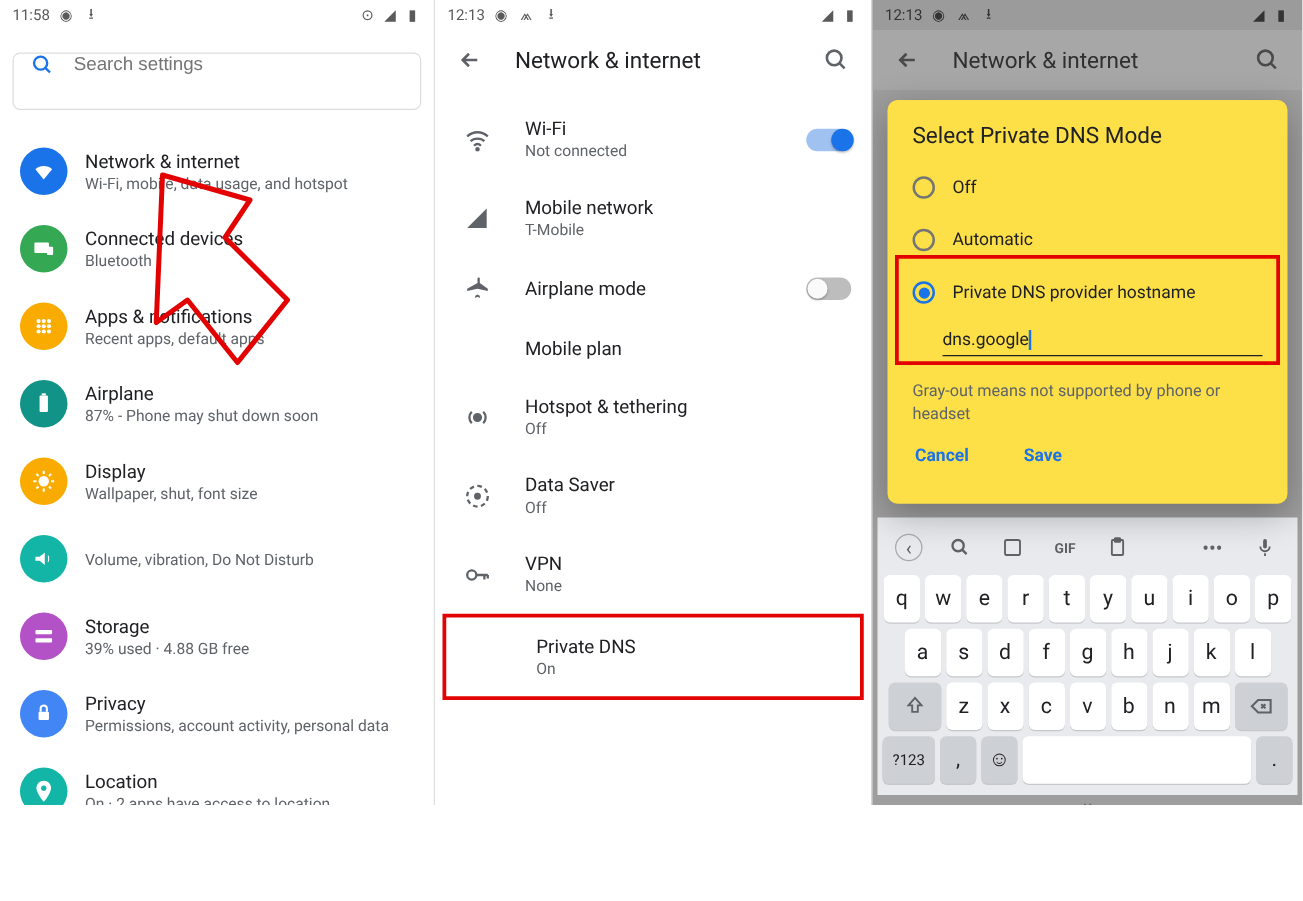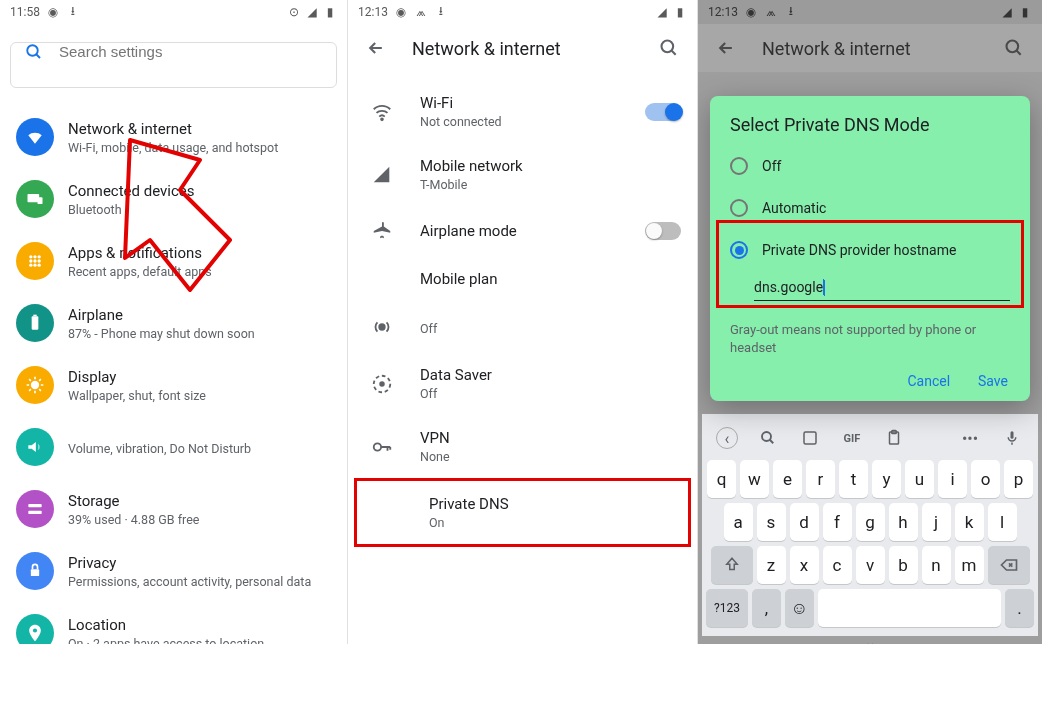--- a/index.html
+++ b/index.html
@@ -44,32 +44,32 @@
   .toggle.on { background: #9fc2f0; }
   .toggle.on::after { left: auto; right: -2px; background: #1a73e8; width: 18px; height: 18px; top: 0; }
 
   .highlight-box { border: 3px solid #e30202; }
   
   .arrow-annotation { position: absolute; pointer-events: none; }
   .panel3 .app-bar { position: relative; z-index: 0; }
   .panel3 .network-list-gray { position: relative; padding-top: 8px; }
   .panel3 .network-list-gray .network-item { opacity: .7; }
 
-  .dialog { position: absolute; top: 96px; left: 12px; right: 12px; background: #86efac; border-radius: 8px; box-shadow: 0 8px 30px rgba(0,0,0,.3); padding: 18px 0 6px; z-index: 10; }
+  .dialog { position: absolute; top: 80px; left: 12px; right: 12px; background: #fde047; border-radius: 8px; box-shadow: 0 8px 30px rgba(0,0,0,.3); padding: 18px 0 24px; z-index: 10; }
   .dialog-title { font-size: 18px; color: #202124; padding: 0 20px 10px; }
   .radio-row { display: flex; align-items: center; padding: 12px 20px; cursor: pointer; }
   .radio { width: 18px; height: 18px; border-radius: 50%; border: 2px solid #757575; margin-right: 14px; display: flex; align-items: center; justify-content: center; }
   .radio.selected { border-color: #1a73e8; }
   .radio.selected::after { content: ''; width: 9px; height: 9px; border-radius: 50%; background: #1a73e8; }
   .radio-label { font-size: 14px; color: #202124; }
   .dns-input-wrap { padding: 6px 20px 6px 44px; }
   .dns-input { border: none; outline: none; font-size: 14px; color: #202124; width: 100%; border-right: 1px solid #1a73e8; padding-right: 0; }
   .dns-input-underline { height: 1px; background: #202124; margin-top: 4px; }
   .dialog-hint { font-size: 13px; color: #5f6368; padding: 14px 20px 8px; line-height: 1.4; }
-  .dialog-actions { display: flex; justify-content: flex-end; gap: 28px; padding: 8px 22px 6px; }
+  .dialog-actions { display: flex; gap: 44px; padding: 8px 22px 6px; font-weight: bold; }
   .dialog-btn { color: #1a73e8; font-size: 14px; cursor: pointer; }
   
   .dialog-highlight { border: 3px solid #e30202; position: absolute; pointer-events: none; }
 
   .keyboard { position: absolute; bottom: 8px; left: 4px; right: 4px; background: #e8eaed; border-radius: 0; padding: 4px; }
   .kb-toolbar { display: flex; align-items: center; gap: 18px; padding: 8px 10px 10px; color: #5f6368; }
   .kb-tbtn { width: 24px; height: 24px; display: flex; align-items: center; justify-content: center; cursor: pointer; }
   .kb-spacer { flex: 1; }
   .kb-row { display: flex; gap: 4px; margin-bottom: 5px; justify-content: center; }
   .key { background: #fff; border-radius: 5px; height: 38px; display: flex; align-items: center; justify-content: center; font-size: 17px; color: #202124; cursor: pointer; box-shadow: 0 1px 0 rgba(0,0,0,.15); }
@@ -320,20 +320,21 @@
     </div>
 
     <div class="network-item">
       <div class="network-icon">
         <svg width="22" height="22" viewBox="0 0 24 24" fill="none" stroke="#5f6368" stroke-width="2">
             <circle cx="12" cy="12" r="3" fill="#5f6368"></circle>
             <path d="M7 17a7 7 0 010-10M17 7a7 7 0 010 10"></path>
           </svg>
       </div>
       <div class="network-text">
+        <div class="network-title">Hotspot &amp; tethering</div>
         <div class="network-subtitle">Off</div>
       </div>
     </div>
 
     <div class="network-item">
       <div class="network-icon">
         <svg width="22" height="22" viewBox="0 0 24 24" fill="none" stroke="#5f6368" stroke-width="2">
             <circle cx="12" cy="12" r="9" stroke-dasharray="4 3"></circle>
             <circle cx="12" cy="12" r="2" fill="#5f6368"></circle>
           </svg>

